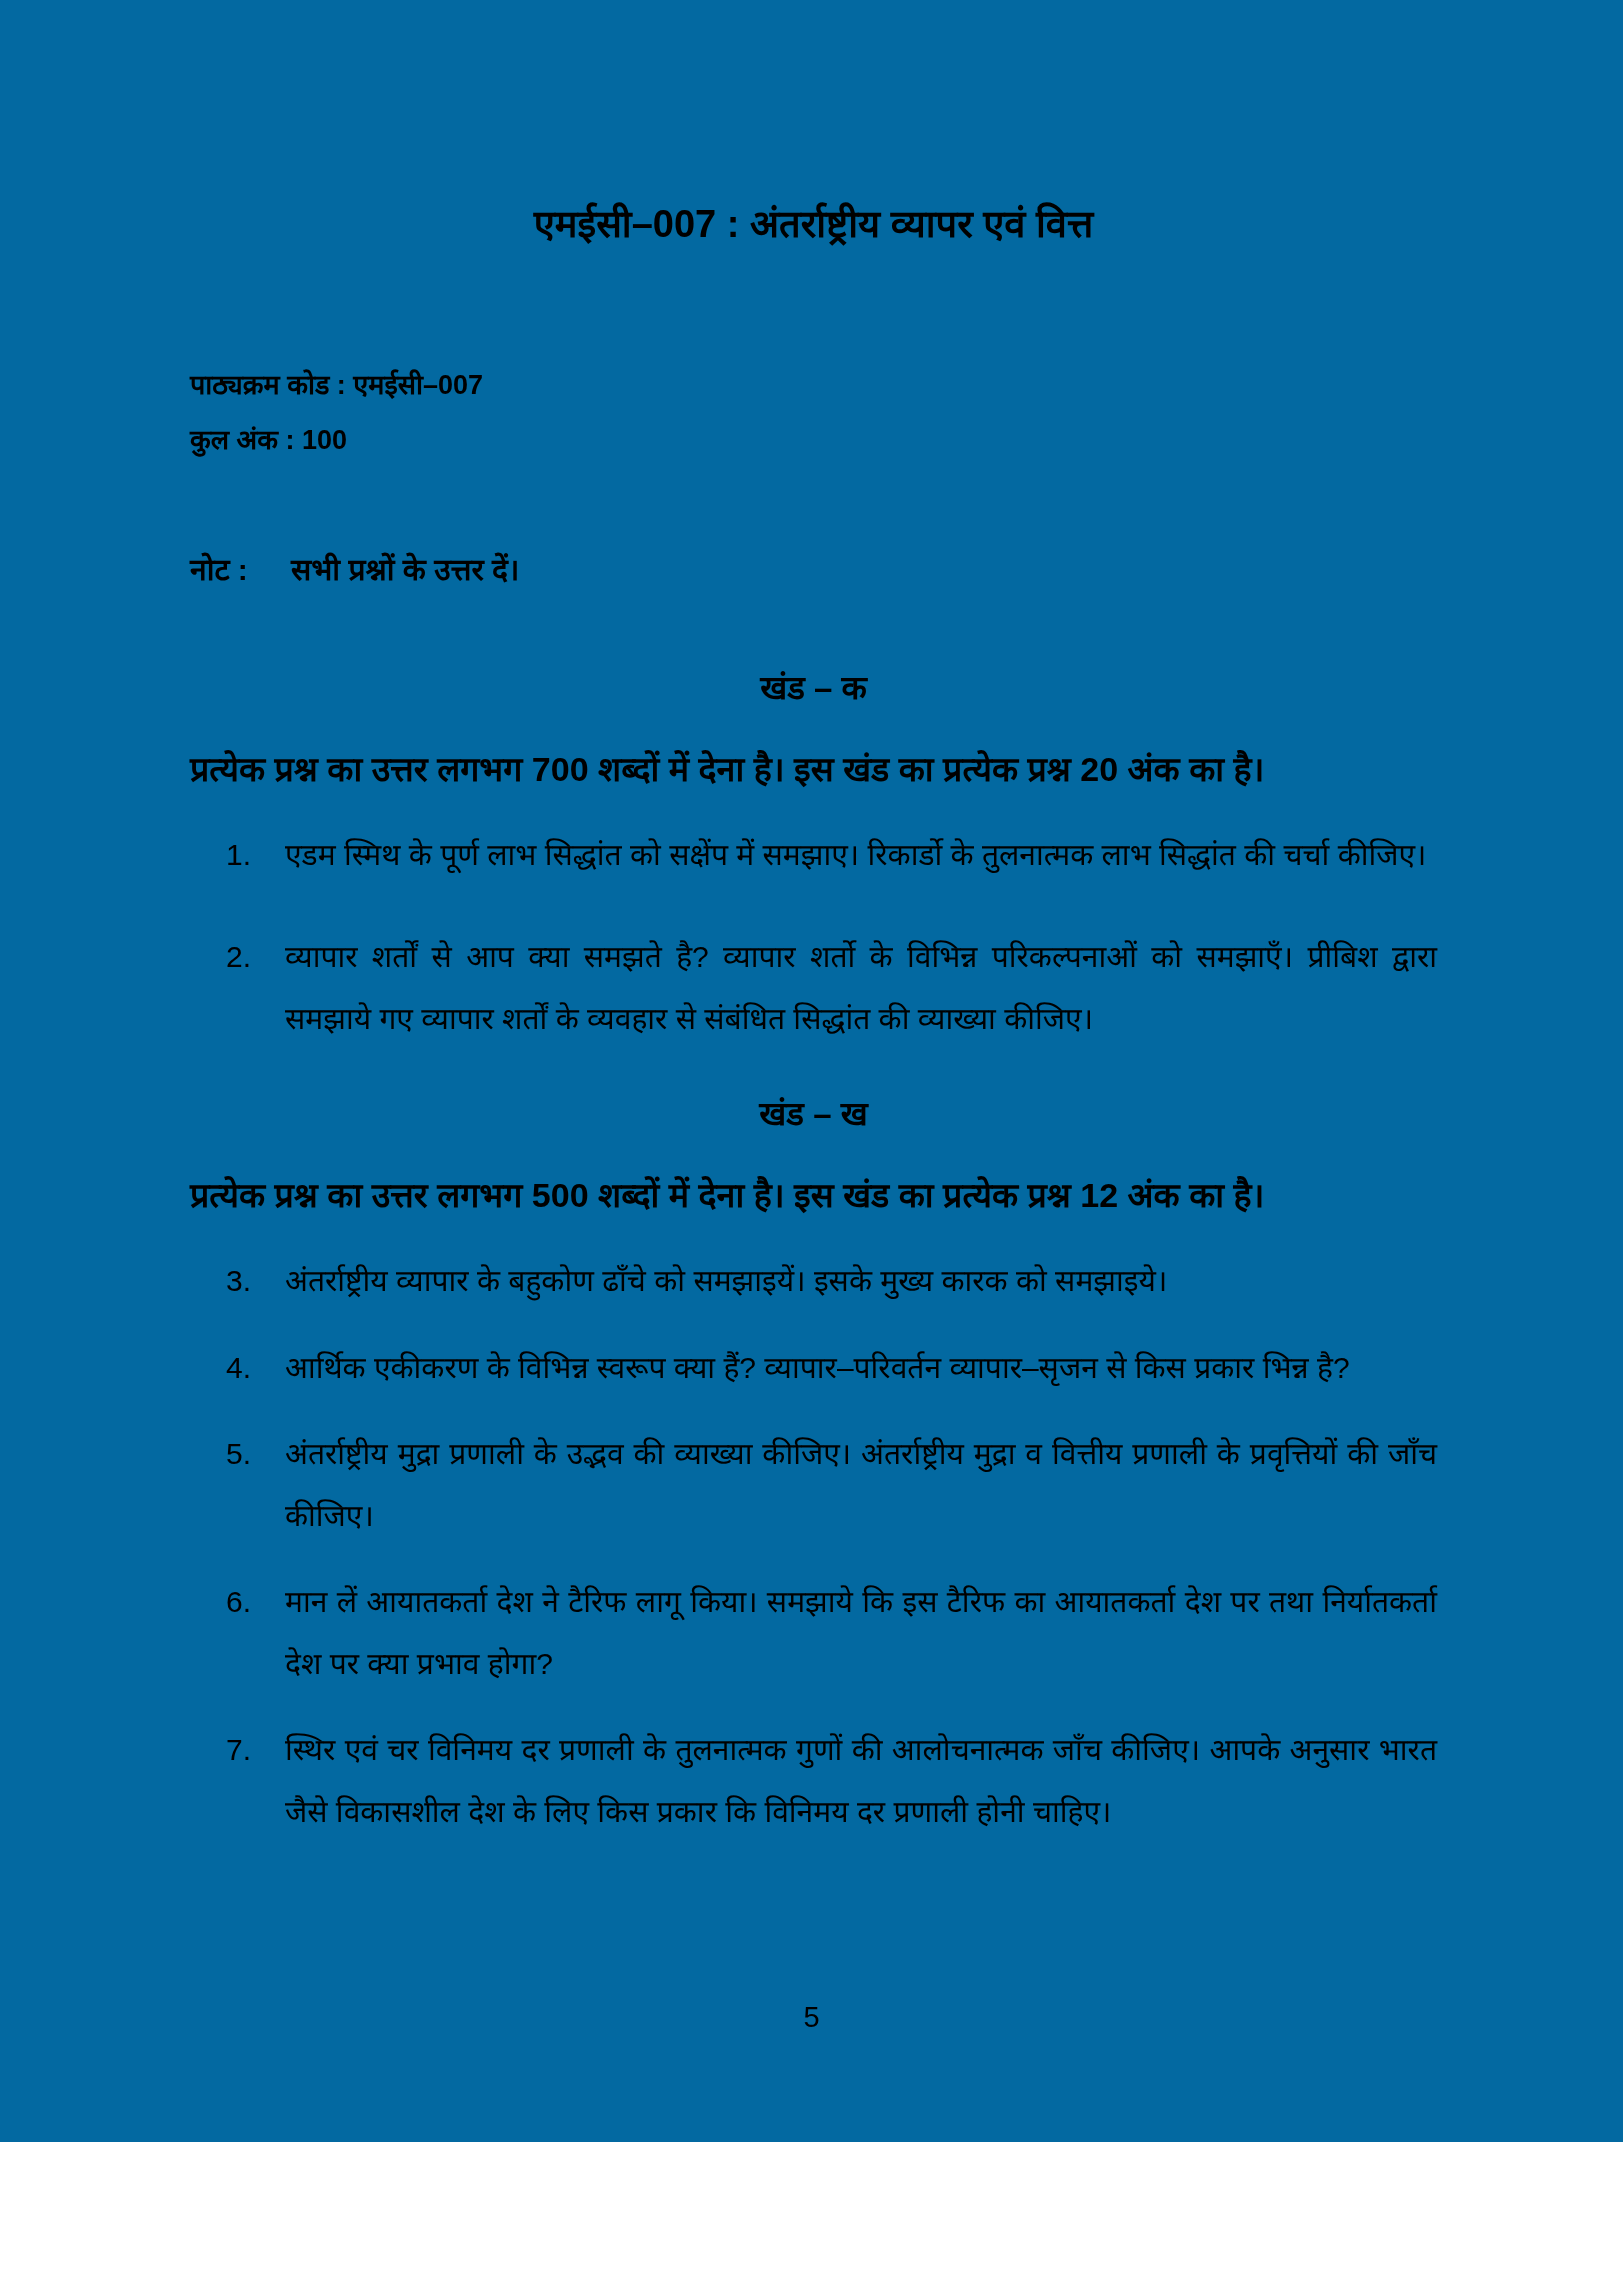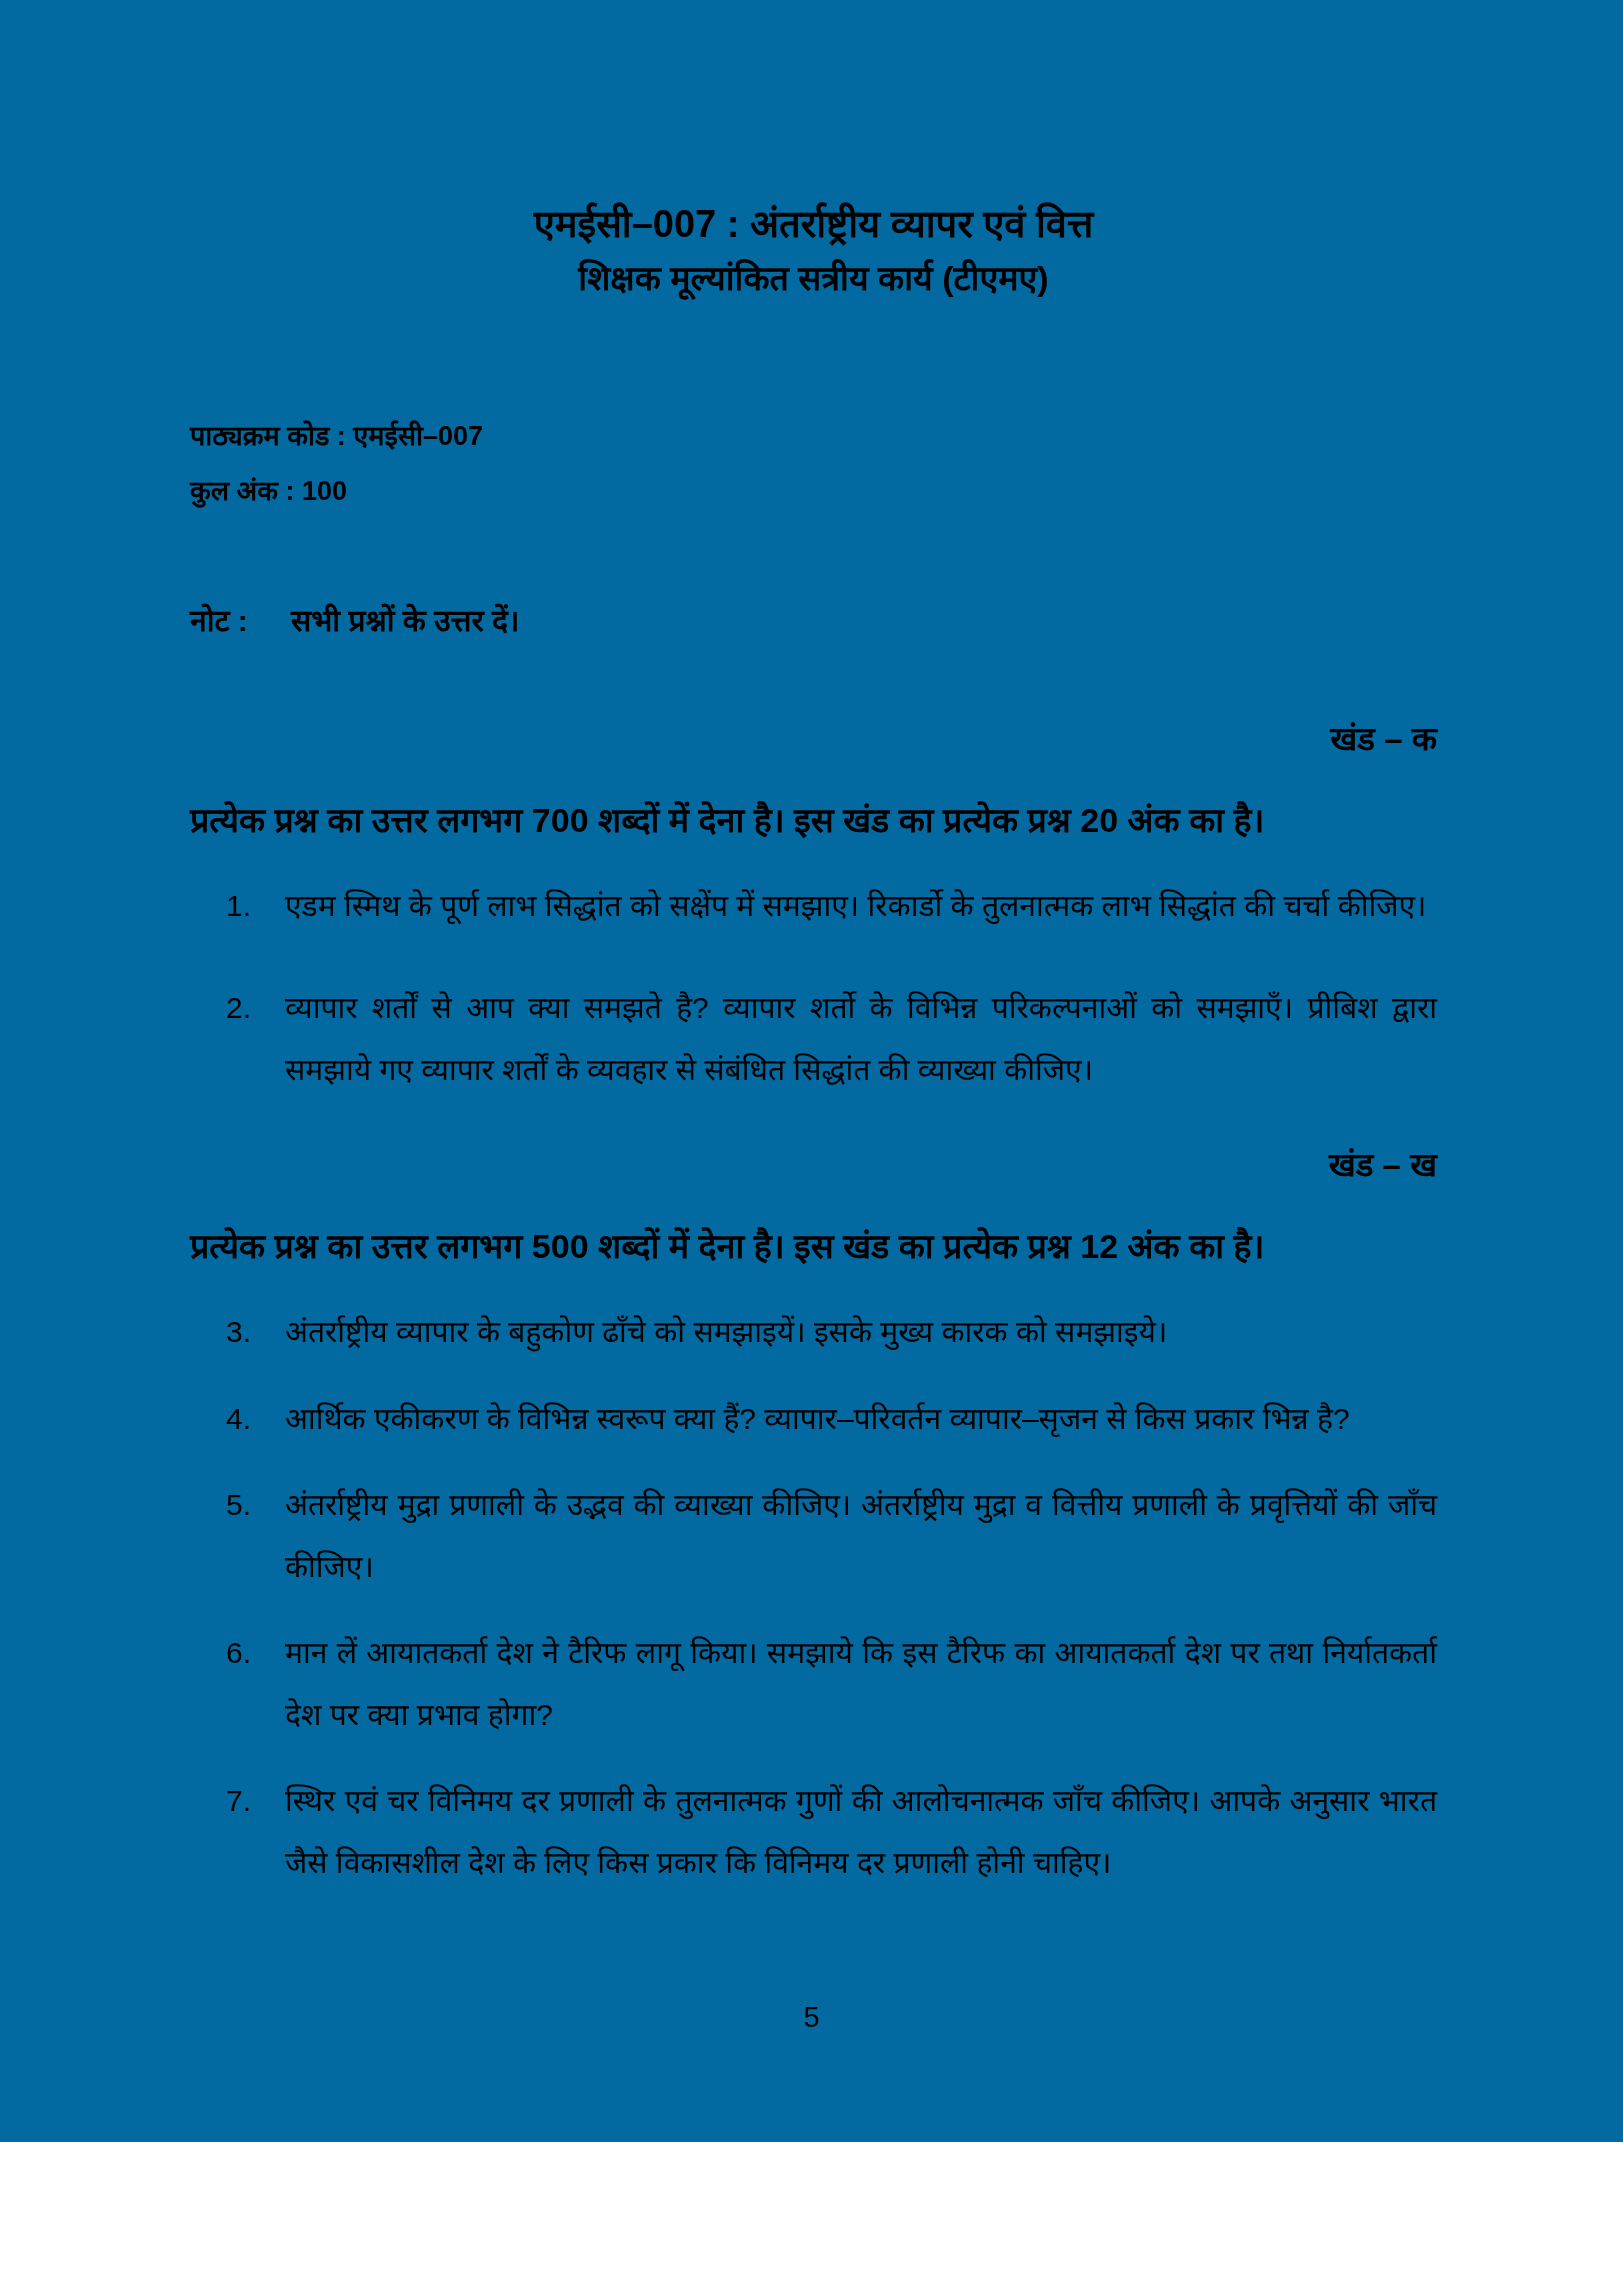--- a/index.html
+++ b/index.html
@@ -35,21 +35,21 @@
   .note {
     margin-top: 79px;
     font-size: 30px;
     font-weight: bold;
     display: flex;
     gap: 6px;
   }
   .note-label { width: 95px; flex-shrink: 0; }
   .section-heading {
     margin-top: 75px;
-    text-align: right;
+    text-align: center;
     font-size: 33px;
     font-weight: bold;
   }
   .section-instruction {
     margin-top: 36px;
     font-size: 34px;
     font-weight: bold;
     text-align: justify;
   }
   .questions { margin-top: 33px; }
@@ -72,21 +72,20 @@
     font-size: 29px;
   }
 </style>
 </head>
 <body>
 
 <div class="page">
 
   <div class="header">
     <div class="title">एमईसी–007 : अंतर्राष्ट्रीय व्यापर एवं वित्त</div>
-    <div class="subtitle">शिक्षक मूल्यांकित सत्रीय कार्य (टीएमए)</div>
   </div>
 
   <div class="meta">
     <div class="meta-line">पाठ्यक्रम कोड : एमईसी–007</div>
     <div class="meta-line">कुल अंक : 100</div>
   </div>
 
   <div class="note">
     <span class="note-label">नोट :</span>
     <span class="note-text">सभी प्रश्नों के उत्तर दें।</span>

